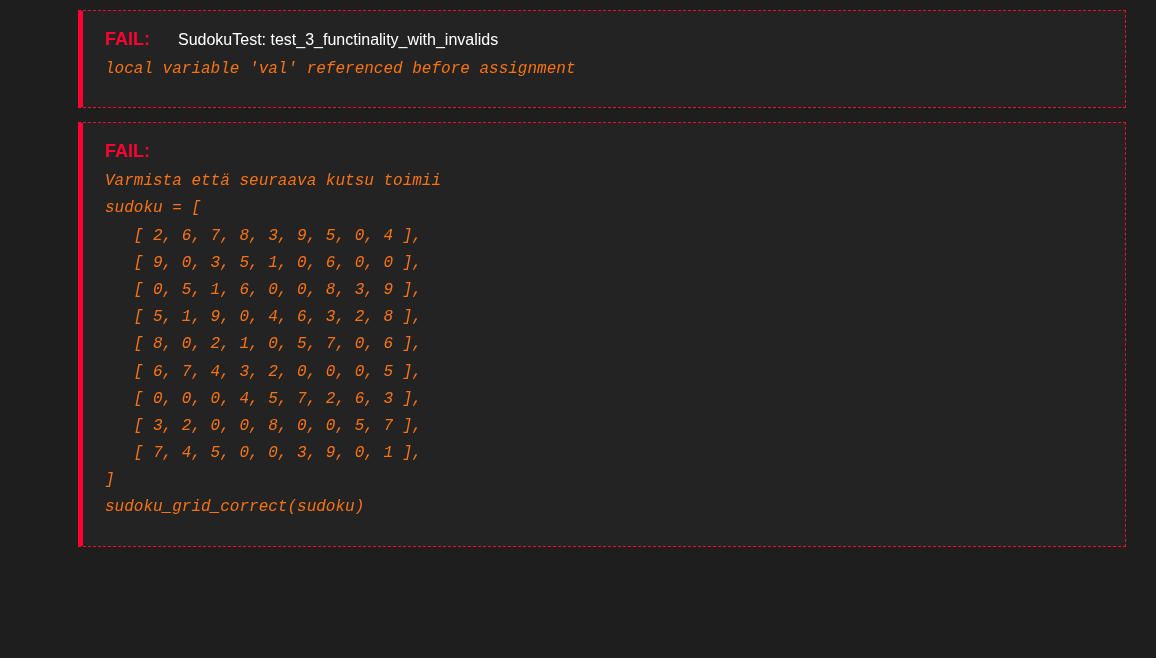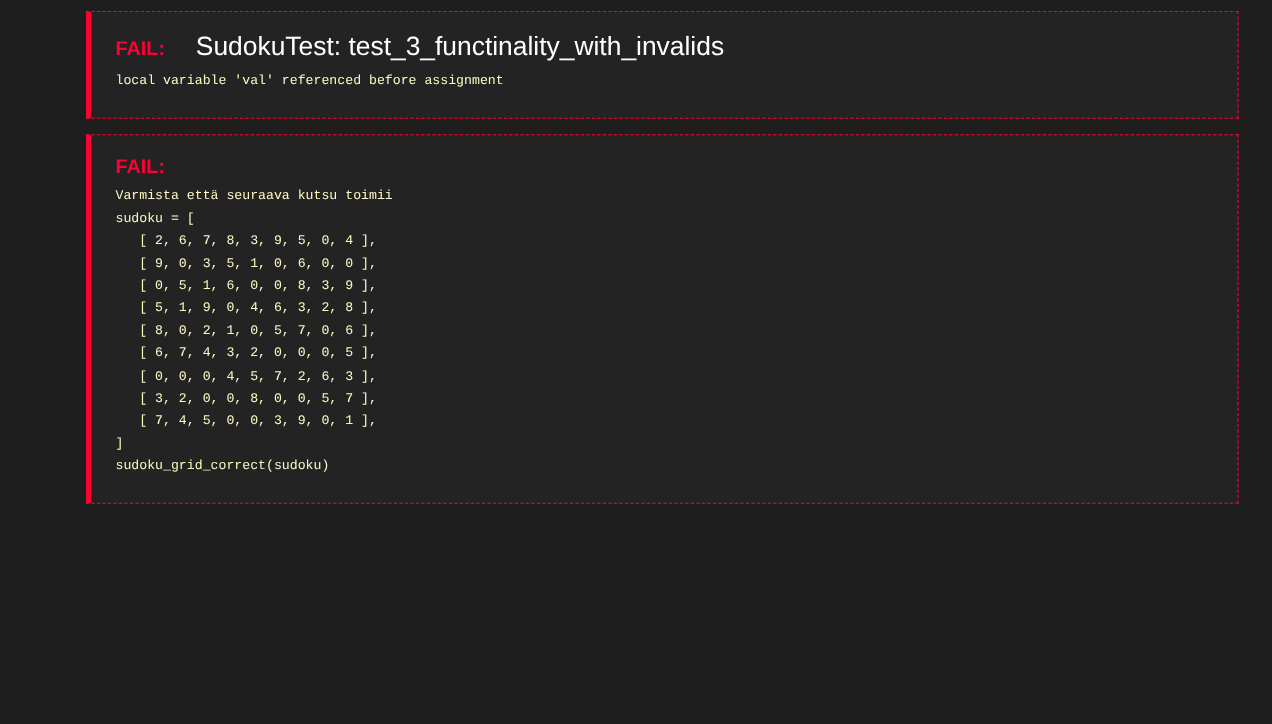--- a/index.html
+++ b/index.html
@@ -33,30 +33,31 @@
     
     .fail-label {
       color: #ff0033;
       font-weight: bold;
       font-size: 18px;
       margin-right: 28px;
     }
     
     .test-name {
       color: #ffffff;
-      font-size: 24px;
+      font-size: 16px;
       font-weight: 400;
     }
     
     .fail-message {
-      color: #fef9c3;
+      color: #f97316;
       font-family: 'Consolas', 'Courier New', monospace;
-      font-size: 12px;
+      font-size: 16px;
       white-space: pre;
       line-height: 1.7;
+      font-style: italic;
     }
   </style>
 </head>
 <body>
 
 <div class="fail-box">
   <div class="fail-header">
     <span class="fail-label">FAIL:</span>
     <span class="test-name">SudokuTest: test_3_functinality_with_invalids</span>
   </div>

